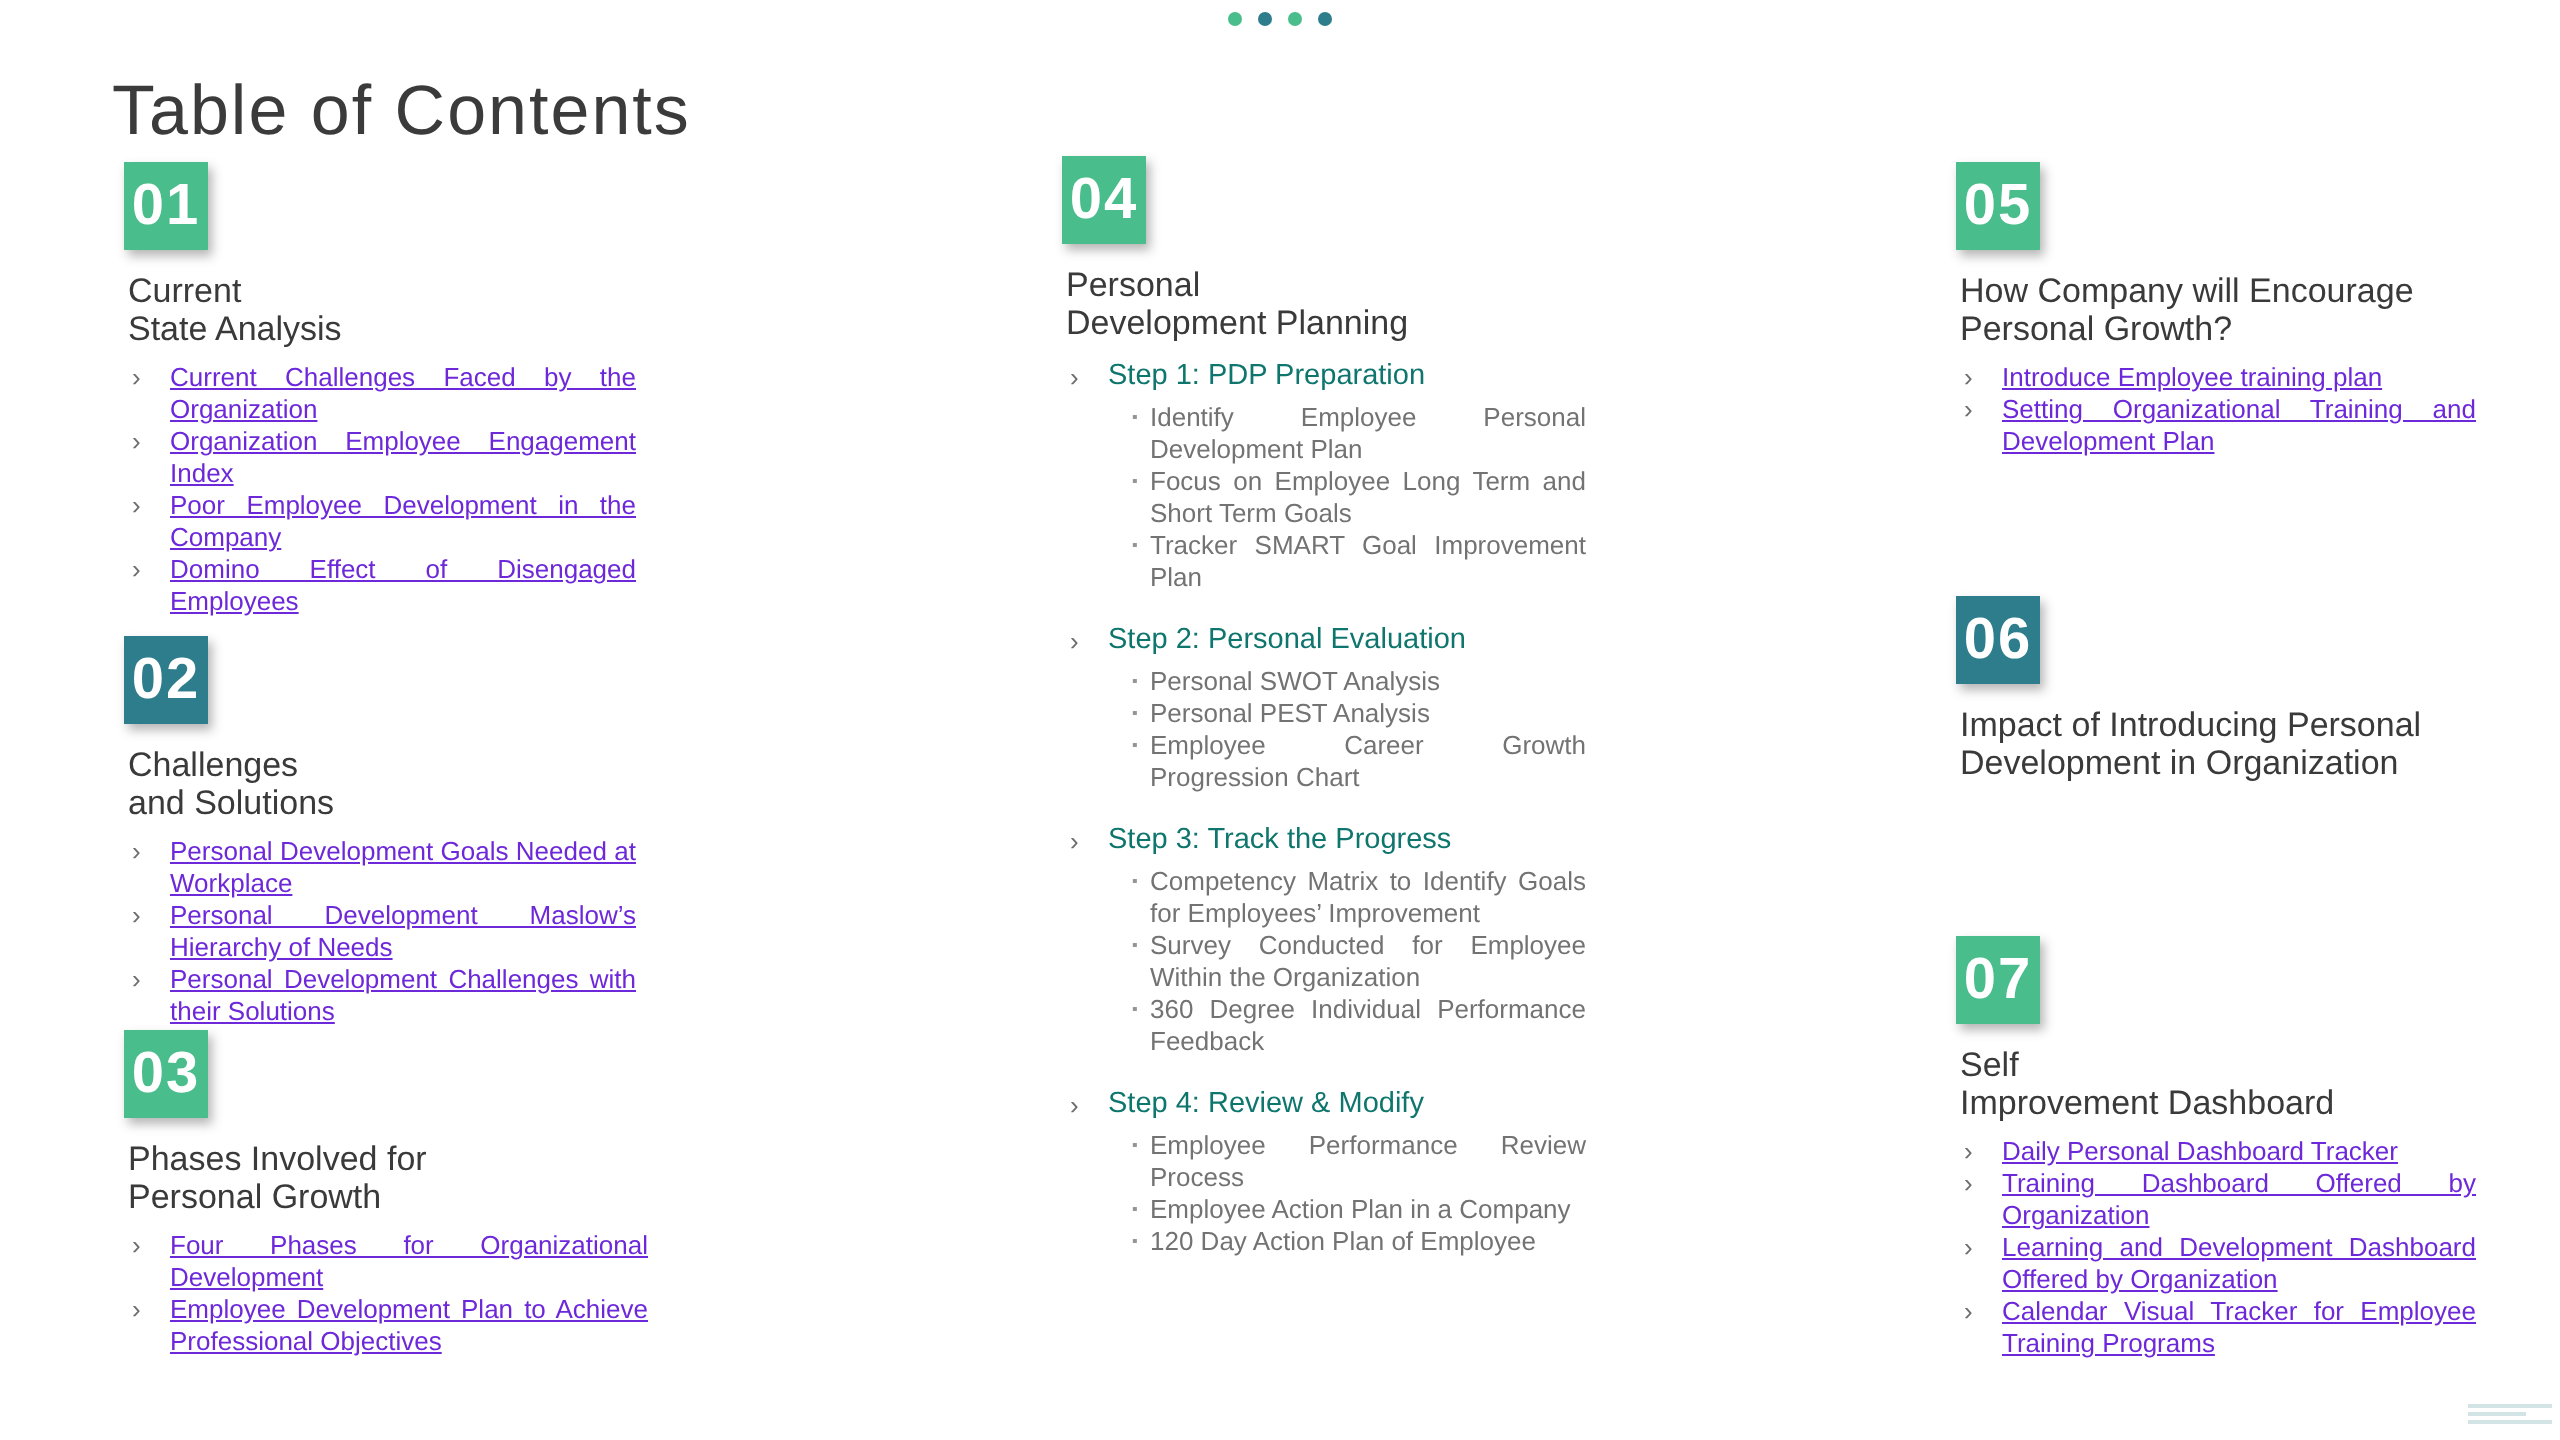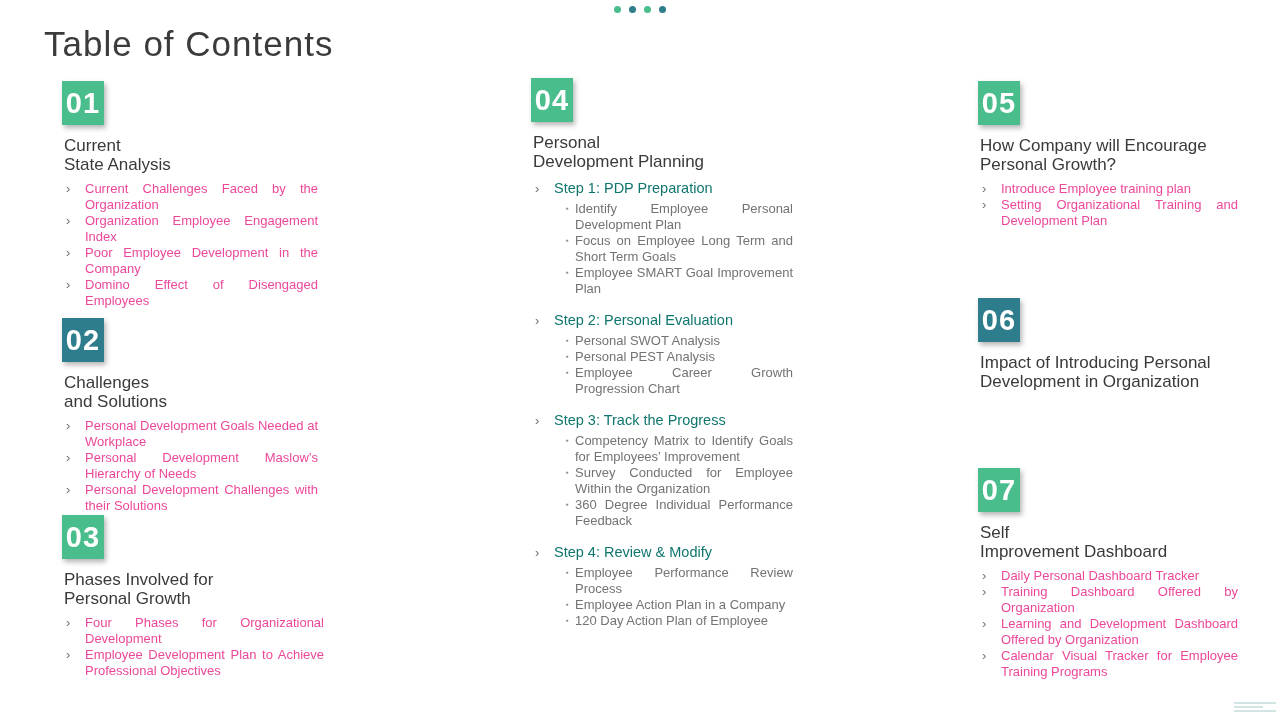--- a/index.html
+++ b/index.html
@@ -4,21 +4,21 @@
 <style>
   html, body { margin:0; padding:0; }
   body {
     width:1280px; height:720px; background:#ffffff; overflow:hidden;
     font-family:"Liberation Sans", "DejaVu Sans", sans-serif;
     -webkit-font-smoothing:antialiased;
   }
   .slide { position:relative; width:1280px; height:720px; background:#fff; }
 
   .page-title {
-    position:absolute; left:40px; top:20px; margin:4px;
+    position:absolute; left:40px; top:20px; margin:16px;
     font-size:35px; font-weight:400; letter-spacing:1px; color:#3b3b3b;
   }
 
   .dots { position:absolute; left:614px; top:6px; display:flex; gap:8px; }
   .dot { width:7px; height:7px; border-radius:50%; }
   .dot.g { background:var(--green); }
   .dot.t { background:var(--teal); }
 
   .sec { position:absolute; }
   .numbox {
@@ -28,21 +28,21 @@
   }
   .numbox.green { background:var(--green); }
   .numbox.teal  { background:var(--teal); }
 
   .sec-title { margin:11px 0 0 2px; font-size:17px; line-height:19px; font-weight:400; color:#3a3a3a; }
   .tl { display:block; }
 
   .blist { list-style:none; margin:7px 0 0 4px; padding:0; }
   .blist li { display:flex; }
   .mk { flex:0 0 19px; font-size:13px; line-height:16px; color:#6f6f6f; }
-  .tx { flex:1; font-size:13px; line-height:16px; color:#ec4899; text-align:justify; }
+  .tx { flex:1; font-size:13px; line-height:16px; color:#6d28d9; text-align:justify;text-decoration:underline; }
 
   .steps { margin:9px 0 0 4px; }
   .step { margin-bottom:15px; }
   .step:last-child { margin-bottom:0; }
   .step-head { display:flex; }
   .step-head .mk { line-height:17px; }
   .stx { flex:1; font-size:14.5px; line-height:17px; color:#0f766e; }
   .subs { list-style:none; margin:4px 0 0 31px; padding:0; }
   .subs li { display:flex; }
   .smk { flex:0 0 9px; font-size:8px; line-height:16px; color:#949494; }
@@ -149,21 +149,21 @@
           <li>
             <span class="smk">▪</span>
             <span class="stxt">Identify Employee Personal Development Plan</span>
           </li>
           <li>
             <span class="smk">▪</span>
             <span class="stxt">Focus on Employee Long Term and Short Term Goals</span>
           </li>
           <li>
             <span class="smk">▪</span>
-            <span class="stxt">Employee SMART Goal Improvement Plan</span>
+            <span class="stxt">Tracker SMART Goal Improvement Plan</span>
           </li>
         </ul>
       </div>
 
       <div class="step">
         <div class="step-head">
           <span class="mk">›</span>
           <span class="stx">Step 2: Personal Evaluation</span>
         </div>
         <ul class="subs">

